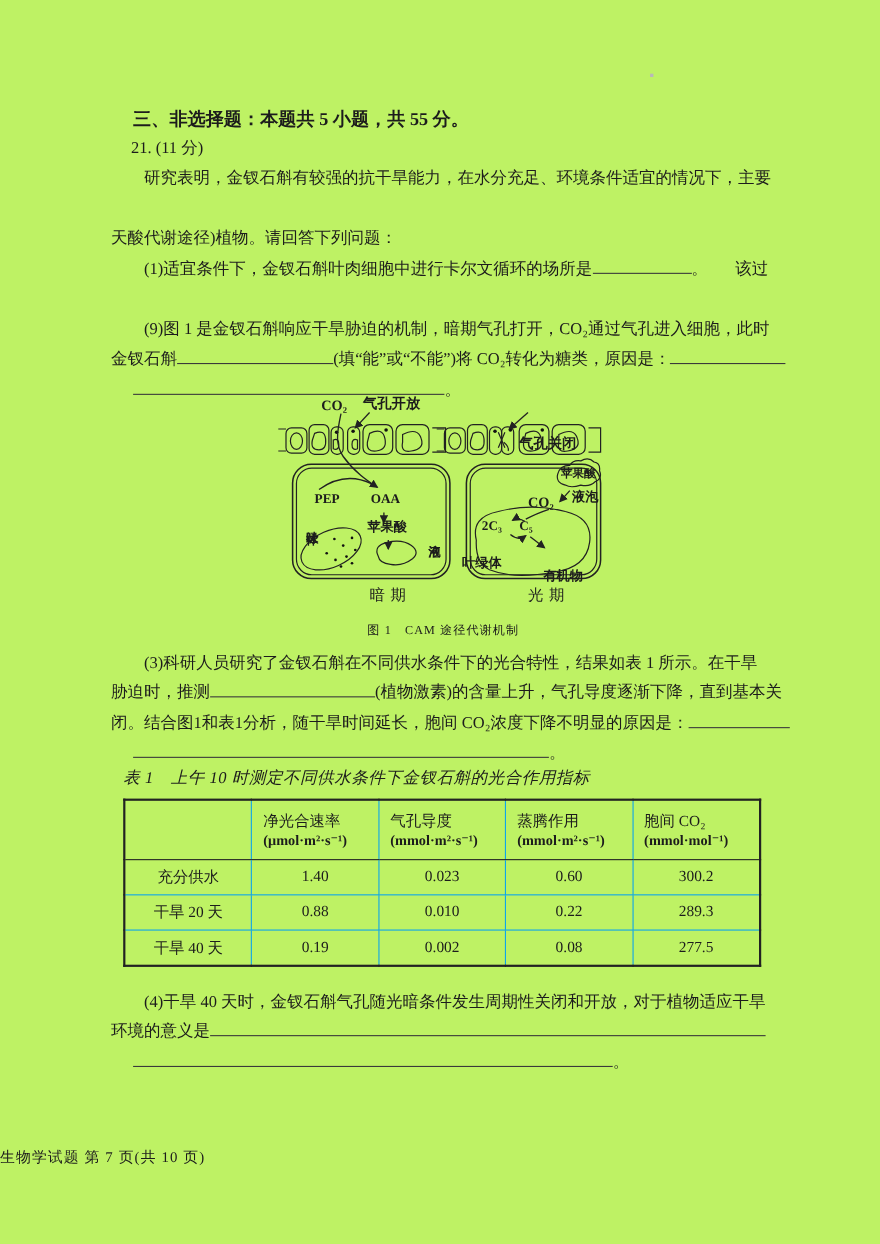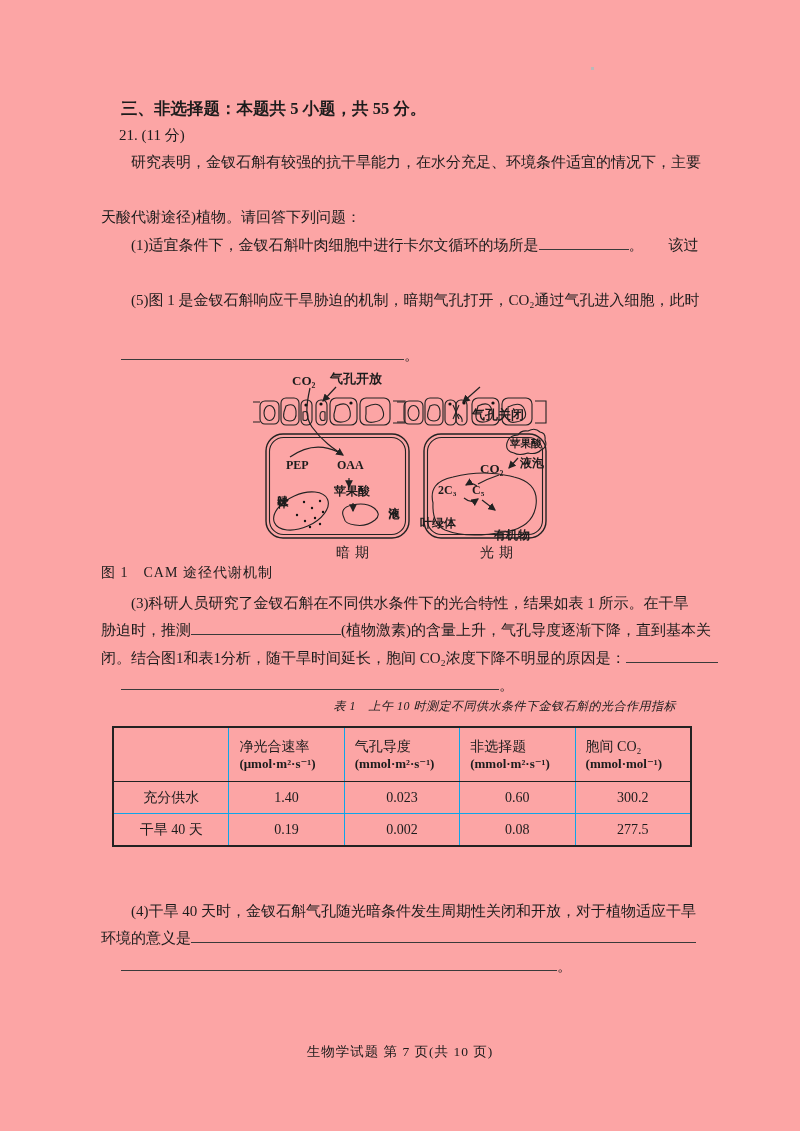--- a/index.html
+++ b/index.html
@@ -1,48 +1,48 @@
 <!DOCTYPE html>
 <html><head>
 <meta charset="utf-8">
 <style>
   html,body{margin:0;padding:0;background:#fff;}
-  .page{position:relative;width:800px;height:1131px;background:#fca5a5;overflow:hidden;
+  .page{position:relative;width:800px;height:1131px;background:#bef264;overflow:hidden;
         font-family:"Liberation Serif","DejaVu Serif",serif;color:#1c1c1c;}
   .tl{position:absolute;left:101px;width:612px;height:28px;line-height:28px;
       font-size:15px;white-space:pre;}
   .ind{padding-left:30px;}
   .sec{font-size:16.5px;font-weight:bold;}
   .bl{display:inline-block;height:3px;border-bottom:1.2px solid #3a3a3a;vertical-align:baseline;}
   .sp{display:inline-block;}
-  .figcap{position:absolute;left:101px;width:604px;font-size:14px;
+  .figcap{position:absolute;left:101px;width:604px;text-align:center;font-size:11px;
           letter-spacing:1px;height:24px;line-height:24px;}
   .speck{position:absolute;left:591px;top:67px;width:3px;height:3px;background:#b9b9b9;}
   
-  .fig{position:absolute;left:252px;top:372px;width:296px;height:192px;}
+  .fig{position:absolute;left:252px;top:360px;width:296px;height:192px;}
   .fig svg{position:absolute;left:0;top:0;}
   .flb{position:absolute;font-weight:bold;font-size:12px;line-height:13px;white-space:pre;}
   .f13{font-size:13px;}
   .f10{font-size:10.5px;font-weight:bold;}
   .vtext{writing-mode:vertical-rl;text-orientation:upright;letter-spacing:1px;}
   .pcap{position:absolute;font-size:14px;letter-spacing:5px;white-space:pre;font-weight:normal;}
   
-  .tbl-title{position:absolute;left:96px;top:698px;width:580px;text-align:right;
-             font-style:italic;font-size:12px;letter-spacing:0.5px;}
+  .tbl-title{position:absolute;left:112px;top:698px;width:580px;text-align:left;
+             font-style:italic;font-size:15px;letter-spacing:0.5px;}
   table.data{position:absolute;left:112px;top:726px;width:580px;border-collapse:collapse;
              table-layout:fixed;font-size:14px;}
   table.data td{border:1px solid #0ea5e9;text-align:center;vertical-align:middle;padding:0;}
   table.data tr.hd td{height:53px;border-bottom:1.8px solid #222;}
   table.data td{width:20%;}
   table.data tr.dr td{height:31px;}
   table.data{border:2px solid #222;}
   .thn{font-size:14px;text-align:left;padding-left:10px;}
   .thu{font-size:13px;text-align:left;padding-left:10px;font-weight:bold;}
   .rowlab{font-size:14px;}
-  .footer{position:absolute;left:0;top:1043px;width:800px;text-align:center;
+  .footer{position:absolute;left:0;top:1043px;width:800px;
           font-size:13.5px;letter-spacing:1px;}
   svg .ln{stroke:#222;fill:none;stroke-width:1.1;}
   svg .lnb{stroke:#222;fill:none;stroke-width:1.4;}
   svg .ar{stroke:#222;fill:none;stroke-width:1.2;}
   svg .dot{fill:#111;stroke:none;}
 </style>
 </head>
 <body>
 
 <div class="page">
@@ -51,21 +51,22 @@
 
   <div class="tl sec" style="top:95px;left:121px;">三、非选择题：本题共 5 小题，共 55 分。</div>
 
   <div class="tl" style="top:121px;left:119px;">21. (11 分)</div>
 
   <div class="tl ind" style="top:148px;">研究表明，金钗石斛有较强的抗干旱能力，在水分充足、环境条件适宜的情况下，主要</div>
   <div class="tl" style="top:203px;">天酸代谢途径)植物。请回答下列问题：</div>
 
   <div class="tl ind" style="top:231px;"><span>(1)适宜条件下，金钗石斛叶肉细胞中进行卡尔文循环的场所是</span><span class="bl" style="width:90px;"></span><span>。</span><span class="sp" style="width:25px;"></span><span>该过</span></div>
 
-  <div class="tl ind" style="top:286px;">(5)图 1 是金钗石斛响应干旱胁迫的机制，暗期气孔打开，CO₂通过气孔进入细胞，此时</div>
+  <div class="tl ind" style="top:286px;">(9)图 1 是金钗石斛响应干旱胁迫的机制，暗期气孔打开，CO₂通过气孔进入细胞，此时</div>
+  <div class="tl" style="top:313px;"><span>金钗石斛</span><span class="bl" style="width:142px;"></span><span>(填“能”或“不能”)将 CO₂转化为糖类，原因是：</span><span class="bl" style="width:105px;"></span></div>
   <div class="tl" style="top:341px;"><span class="sp" style="width:20px;"></span><span class="bl" style="width:283px;"></span><span>。</span></div>
 
   <div class="fig">
     <svg width="296" height="192" viewBox="0 0 296 192">
       <defs>
         <marker id="ah" viewBox="0 0 10 10" refX="8.5" refY="5" markerWidth="6.5" markerHeight="6.5" orient="auto-start-reverse">
           <path d="M0,0 L10,5 L0,10 z" fill="#222"></path>
         </marker>
       </defs>
 
@@ -189,36 +190,43 @@
         <td></td>
         <td>
           <div class="thn">净光合速率</div>
           <div class="thu">(μmol·m²·s⁻¹)</div>
         </td>
         <td>
           <div class="thn">气孔导度</div>
           <div class="thu">(mmol·m²·s⁻¹)</div>
         </td>
         <td>
-          <div class="thn">非选择题</div>
+          <div class="thn">蒸腾作用</div>
           <div class="thu">(mmol·m²·s⁻¹)</div>
         </td>
         <td>
           <div class="thn">胞间 CO₂</div>
           <div class="thu">(mmol·mol⁻¹)</div>
         </td>
       </tr>
       <tr class="dr">
         <td class="rowlab">充分供水</td>
         <td>1.40</td>
         <td>0.023</td>
         <td>0.60</td>
         <td>300.2</td>
       </tr>
       <tr class="dr">
+        <td class="rowlab">干旱 20 天</td>
+        <td>0.88</td>
+        <td>0.010</td>
+        <td>0.22</td>
+        <td>289.3</td>
+      </tr>
+      <tr class="dr">
         <td class="rowlab">干旱 40 天</td>
         <td>0.19</td>
         <td>0.002</td>
         <td>0.08</td>
         <td>277.5</td>
       </tr>
     </tbody>
   </table>
 
   <div class="tl ind" style="top:897px;">(4)干旱 40 天时，金钗石斛气孔随光暗条件发生周期性关闭和开放，对于植物适应干旱</div>

